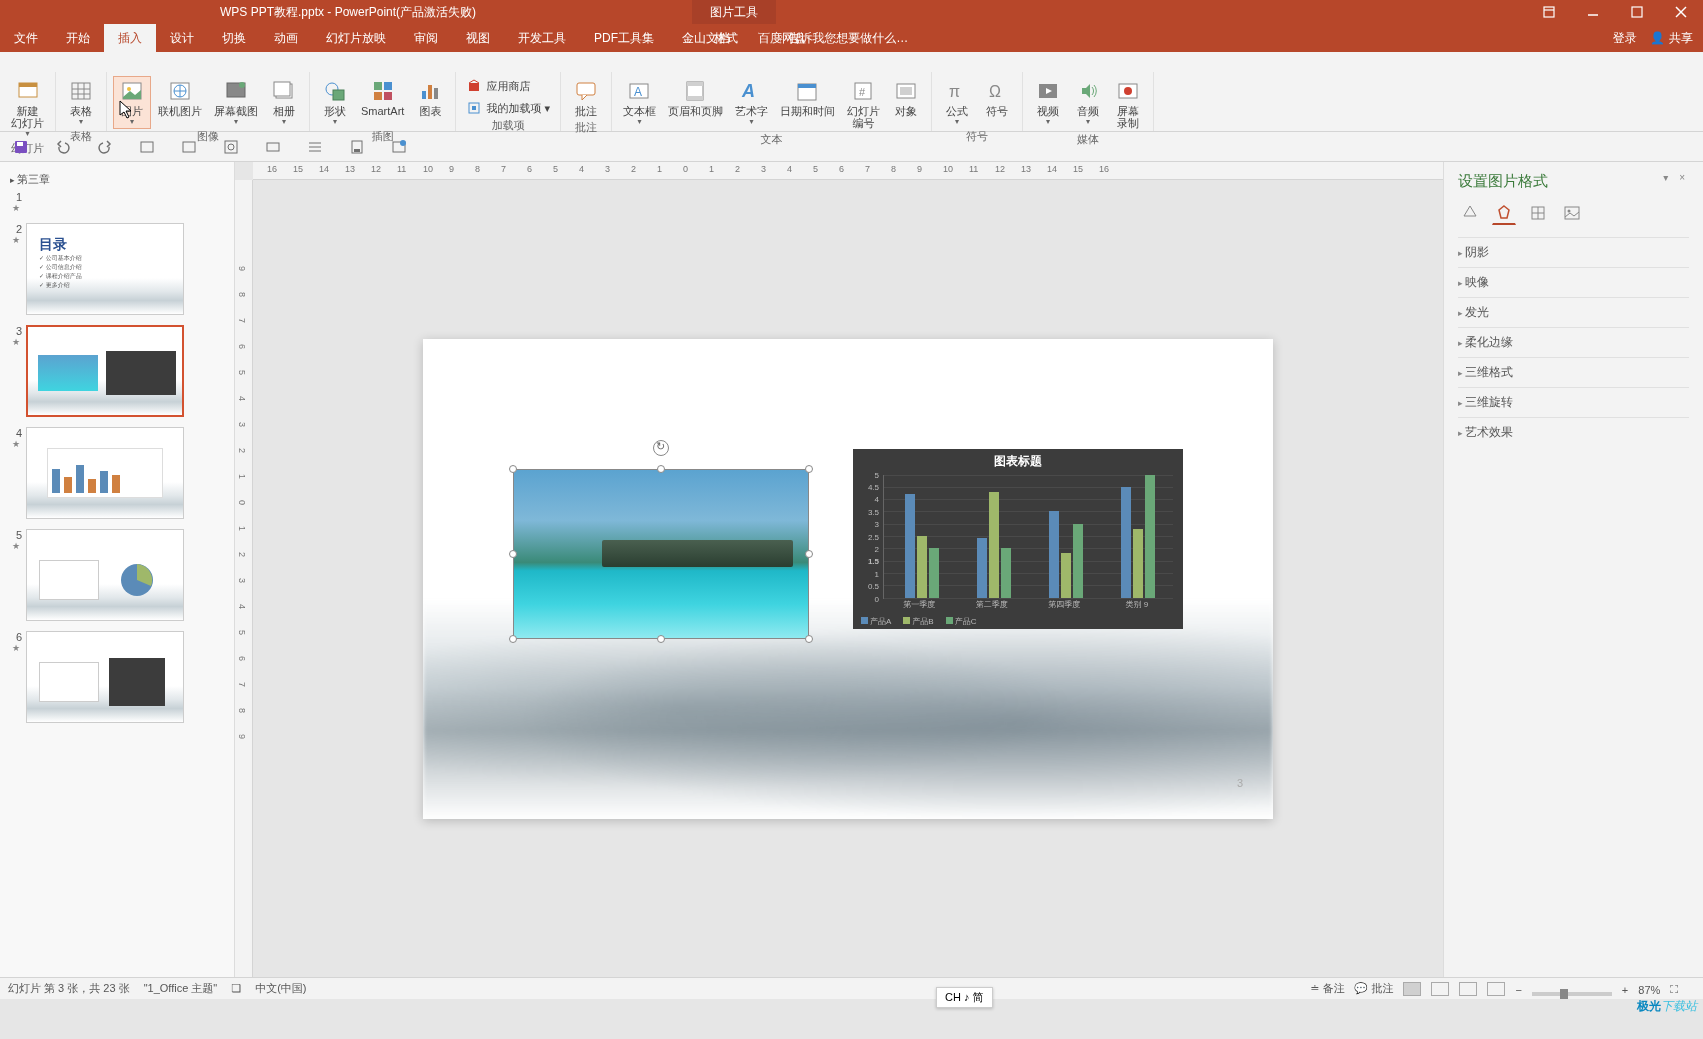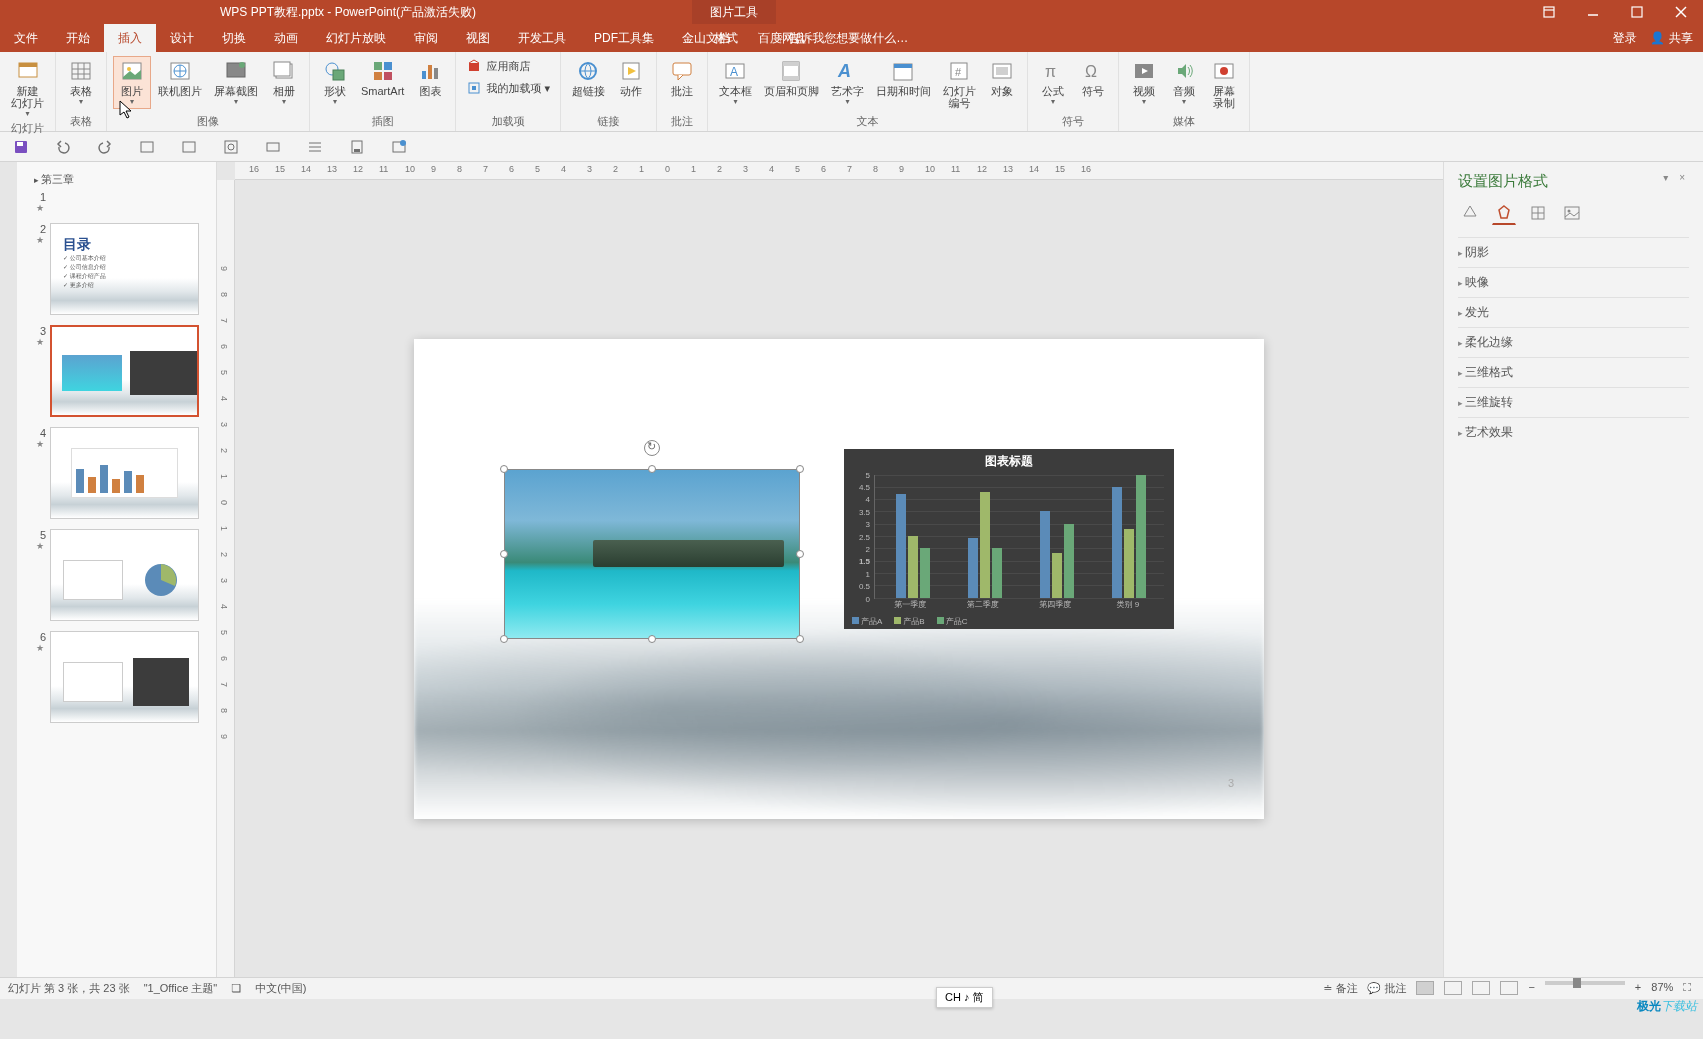--- a/index.html
+++ b/index.html
@@ -16,39 +16,39 @@
 
 .menubar { height: 28px; background: #b7472a; display: flex; align-items: stretch; color: #fff; position: relative; }
 .menubar .tab { padding: 0 14px; line-height: 28px; font-size: 12px; cursor: pointer; }
 .menubar .tab.active { background: #f3f3f3; color: #b7472a; }
 .menubar .ctx-tab { position: absolute; left: 692px; padding: 0 22px; line-height: 28px; }
 .menubar .tell-me { position: absolute; left: 776px; color: #ffffff; line-height: 28px; font-size: 12px; }
 .menubar .right-cluster { position: absolute; right: 10px; display: flex; gap: 14px; line-height: 28px; font-size: 12px; }
 
 
 .ribbon { height: 80px; background: #f3f3f3; border-bottom: 1px solid #d4d4d4; display: flex; align-items: stretch; }
-.ribbon-group { display: flex; flex-direction: column; align-items: center; justify-content: space-between; padding: 4px 6px 2px; border-right: 1px solid #e1e1e1; }
+.ribbon-group { display: flex; flex-direction: column; align-items: center; justify-content: space-between; padding: 4px 6px 2px; border-right: 1px solid #e1e1e1; margin-top: 20px; }
 .ribbon-group .btns { display: flex; gap: 2px; }
 .big-btn { display: flex; flex-direction: column; align-items: center; justify-content: flex-start; min-width: 38px; padding: 2px 4px; cursor: pointer; border: 1px solid transparent; }
 .big-btn.selected { background: #fbe3d6; border: 1px solid #e8a889; }
 .big-btn .icon { width: 24px; height: 24px; display: flex; align-items: center; justify-content: center; }
 .big-btn .lbl { font-size: 11px; color: #444; text-align: center; white-space: nowrap; line-height: 12px; margin-top: 2px; }
 .big-btn .arrow-down { font-size: 8px; color: #666; }
 .group-label { font-size: 11px; color: #666; }
 .mini-row { display: flex; flex-direction: column; gap: 2px; justify-content: center; }
 .mini-btn { display: flex; align-items: center; gap: 4px; font-size: 11px; color: #444; padding: 2px 4px; cursor: pointer; }
 .mini-btn .mico { width: 16px; height: 16px; display: inline-flex; align-items: center; justify-content: center; }
 
 
 .qat { height: 30px; background: #f3f3f3; border-bottom: 1px solid #d4d4d4; display: flex; align-items: center; gap: 24px; padding-left: 12px; }
 .qat span { width: 18px; height: 18px; display: inline-flex; align-items: center; justify-content: center; cursor: pointer; color: #707070; }
 
 
 .main { display: flex; height: 815px; position: relative; }
-.slide-panel { width: 200px; background: #f8f8f8; border-right: 1px solid #dcdcdc; overflow-y: auto; padding: 6px 17px; margin-left: 17px; }
+.slide-panel { width: 235px; background: #f8f8f8; border-right: 1px solid #dcdcdc; overflow-y: auto; padding: 6px 10px; }
 .section-header { font-size: 11px; color: #555; padding: 4px 0; }
 .section-header::before { content: "▸ "; font-size: 9px; }
 .thumb-row { display: flex; align-items: flex-start; gap: 4px; margin-bottom: 10px; }
 .thumb-num { font-size: 11px; color: #555; width: 12px; text-align: right; }
 .thumb-star { font-size: 9px; color: #888; }
 .thumb { width: 158px; height: 92px; border: 1px solid #ccc; background: #fff; position: relative; overflow: hidden; }
 .thumb.selected { border: 2px solid #d35230; }
 .thumb .mountain-bg { position: absolute; inset: 0; background: linear-gradient(to bottom, #fff 0%, #fff 60%, #c5d0d6 75%, #8fa3ad 85%, #fff 100%); opacity: 0.5; }
 
 
@@ -98,21 +98,21 @@
 .fp-icons span.active { border-bottom: 2px solid #b7472a; }
 .fp-section { padding: 6px 0; border-top: 1px solid #e0e0e0; font-size: 12px; color: #555; cursor: pointer; }
 .fp-section::before { content: "▸ "; font-size: 9px; color: #888; }
 
 
 .notes-bar { height: 30px; background: #fff; border-top: 1px solid #dcdcdc; padding: 6px 14px; color: #aaa; font-size: 12px; }
 
 
 .statusbar { height: 22px; background: #f3f3f3; border-top: 1px solid #d4d4d4; display: flex; align-items: center; font-size: 11px; color: #555; padding: 0 8px; position: relative; }
 .statusbar .left-cluster { display: flex; gap: 14px; align-items: center; }
-.statusbar .right-cluster2 { position: absolute; right: 12px; display: flex; gap: 10px; align-items: flex-start; }
+.statusbar .right-cluster2 { position: absolute; right: 25px; display: flex; gap: 10px; align-items: flex-end; }
 .view-btn { width: 18px; height: 14px; border: 1px solid #aaa; display: inline-block; }
 
 
 .ime-badge { position: absolute; left: 936px; top: 987px; background: #fff; border: 1px solid #ccc; padding: 2px 8px; font-size: 11px; box-shadow: 0 1px 3px rgba(0,0,0,0.2); }
 
 
 .watermark { position: absolute; right: 6px; bottom: 24px; font-size: 12px; color: #3bc0e0; font-style: italic; }
 .watermark b { color: #0a88c0; font-style: normal; }
 
 
@@ -308,43 +308,20 @@
           <span class="mico">
             <svg width="14" height="14">
               <rect x="2" y="2" width="10" height="10" fill="none" stroke="#4a90d0"></rect>
               <rect x="5" y="5" width="4" height="4" fill="#4a90d0"></rect>
             </svg>
           </span>
           <span>我的加载项 ▾</span>
         </div>
       </div>
       <div class="group-label">加载项</div>
-    </div>
-    <div class="ribbon-group">
-      <div class="btns">
-        <div class="big-btn">
-          <span class="icon">
-            <svg width="24" height="24">
-              <circle cx="12" cy="12" r="8" fill="none" stroke="#4a90d0" stroke-width="2"></circle>
-              <path d="M4 12 h16 M12 4 a12 12 0 0 1 0 16 M12 4 a12 12 0 0 0 0 16" fill="none" stroke="#4a90d0"></path>
-            </svg>
-          </span>
-          <span class="lbl">超链接</span>
-        </div>
-        <div class="big-btn">
-          <span class="icon">
-            <svg width="24" height="24">
-              <rect x="4" y="4" width="16" height="16" fill="#fff" stroke="#888"></rect>
-              <path d="M9 8 L17 12 L9 16 Z" fill="#f0c040"></path>
-            </svg>
-          </span>
-          <span class="lbl">动作</span>
-        </div>
-      </div>
-      <div class="group-label">链接</div>
     </div>
     <div class="ribbon-group">
       <div class="btns">
         <div class="big-btn">
           <span class="icon">
             <svg width="24" height="24">
               <rect x="3" y="4" width="18" height="12" rx="2" fill="#fff" stroke="#d08040"></rect>
               <path d="M8 16 L8 21 L13 16" fill="#fff" stroke="#d08040"></path>
             </svg>
           </span>

